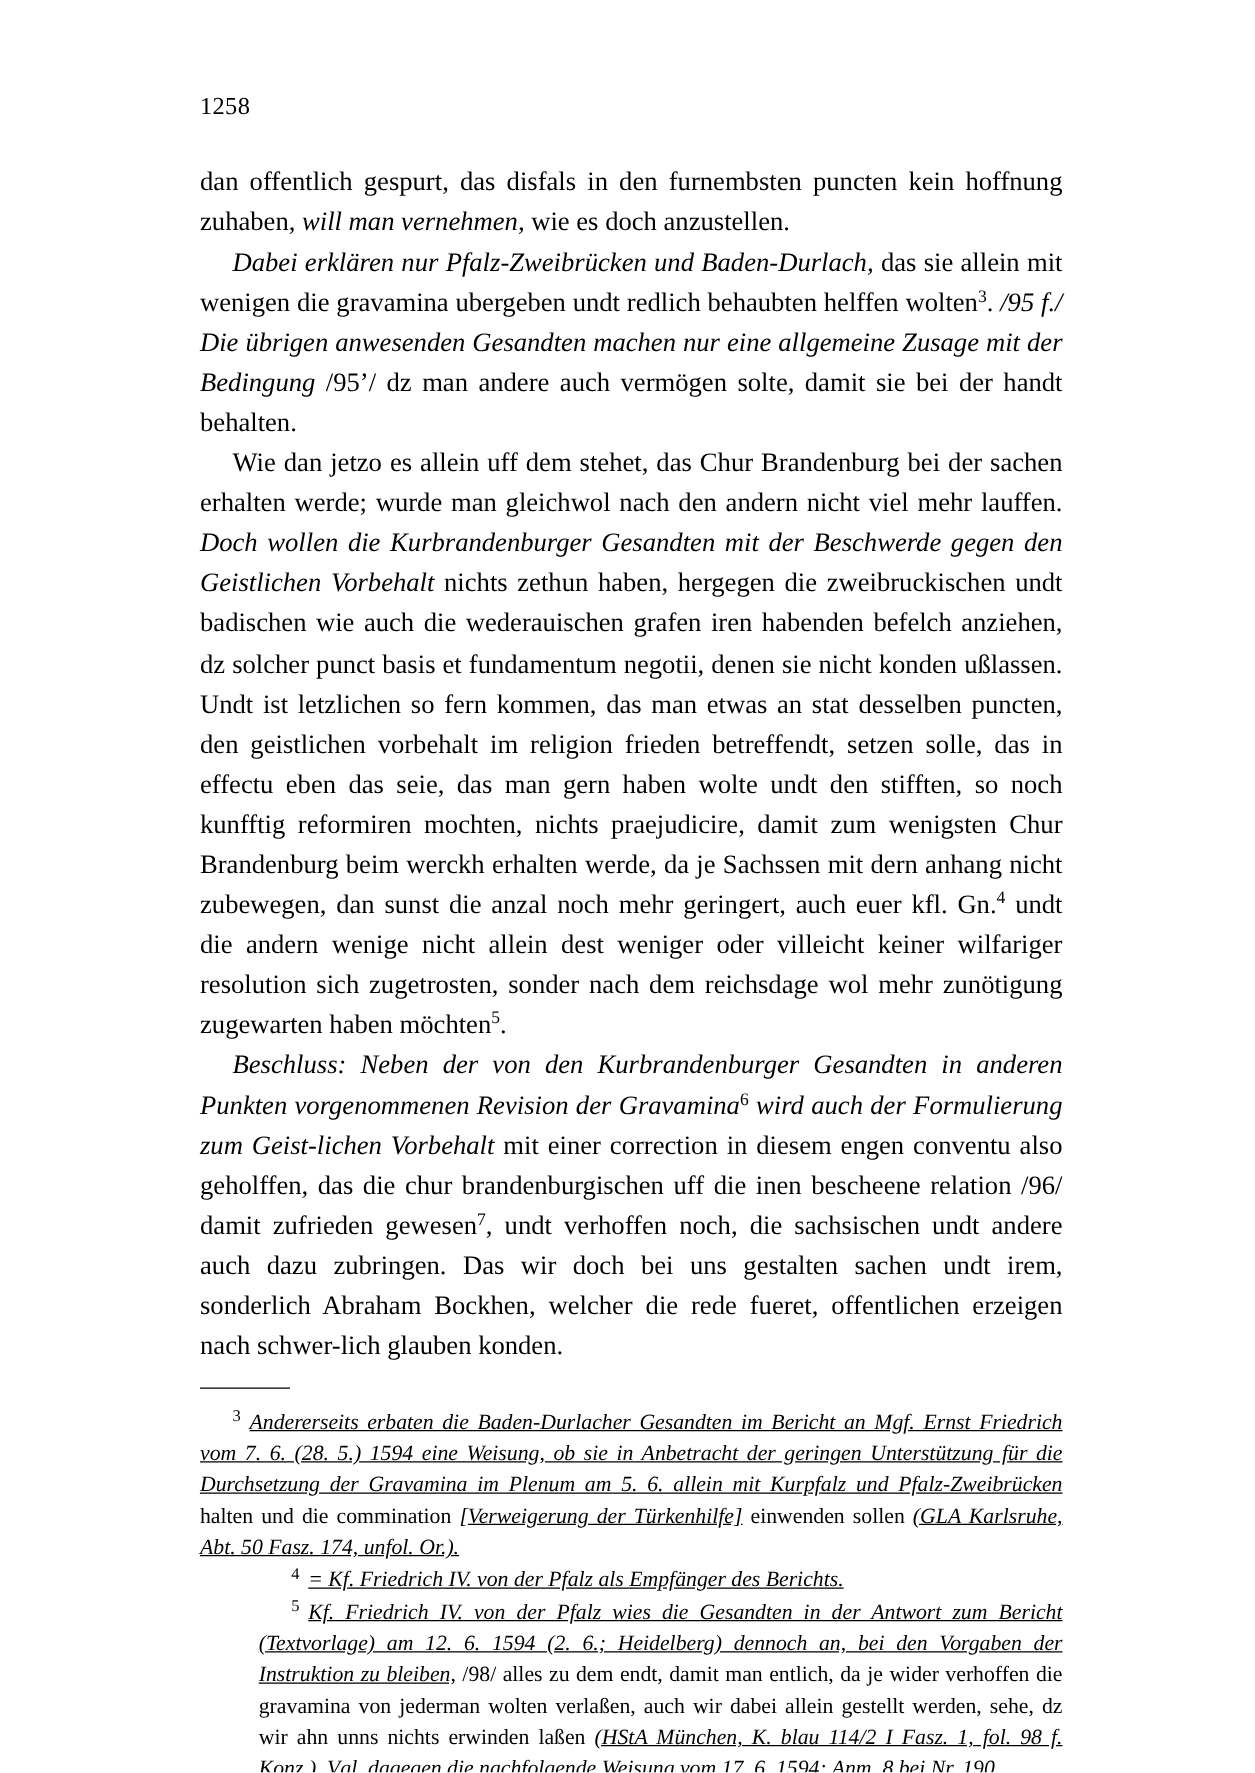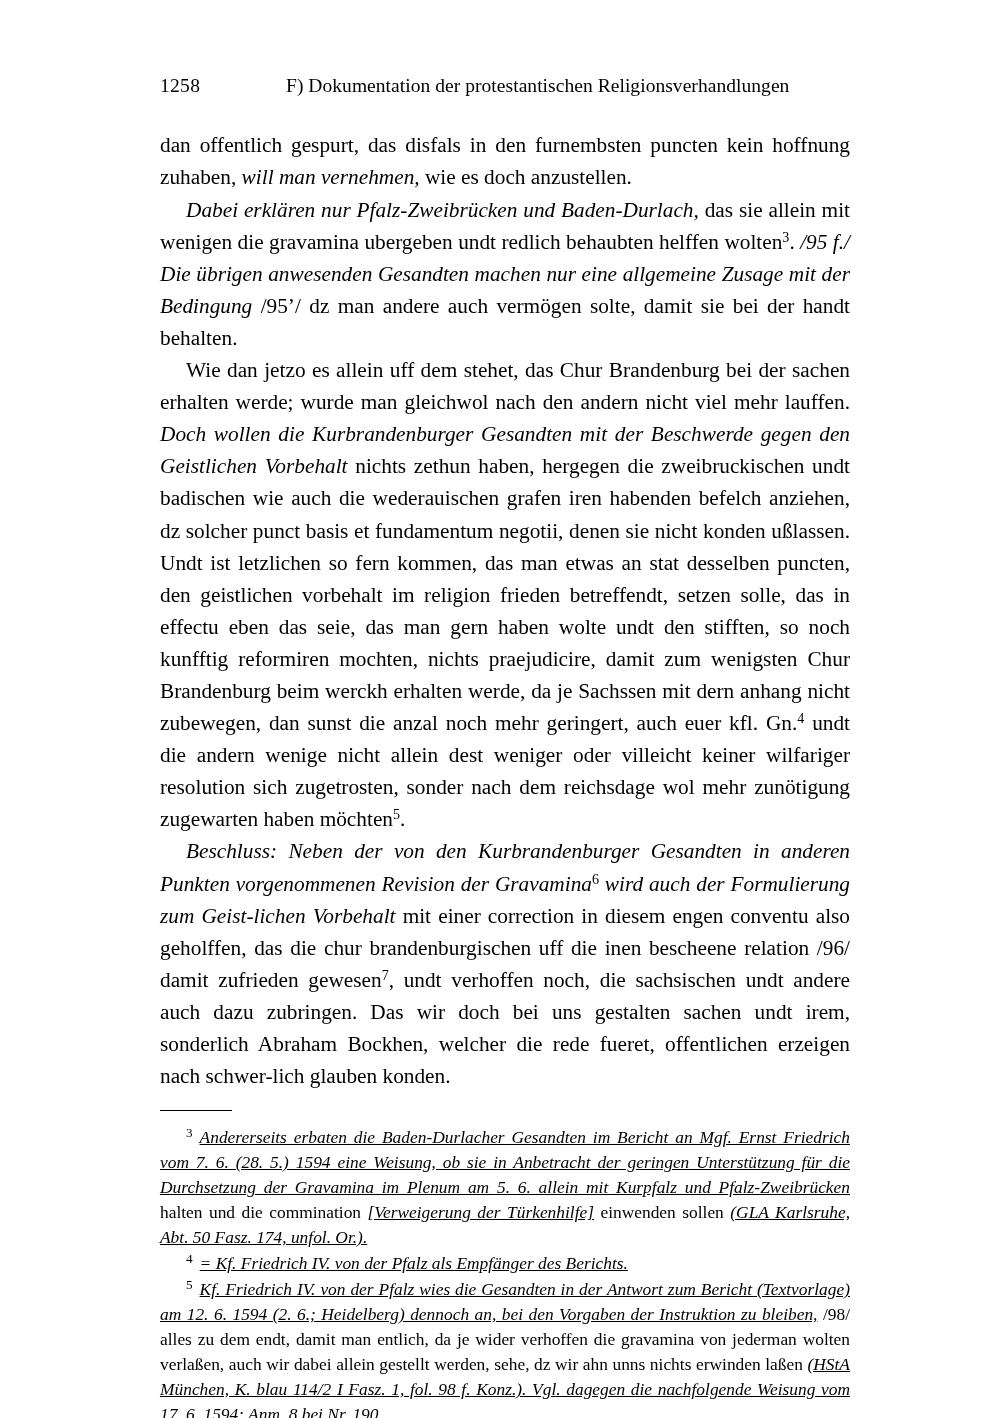--- a/index.html
+++ b/index.html
@@ -82,40 +82,40 @@
     line-height: 25.0px;
     text-align: justify;
     text-justify: inter-word;
   }
   .footnotes .fn {
     margin: 0 0 0 0;
     text-indent: 26px;
   }
   .footnotes .fn + .fn {
     margin-top: 1px;
+    margin-left: 47px;
   }
   .footnotes .fn-num {
     font-size: 0.76em;
     vertical-align: 0.50em;
     line-height: 0;
     font-style: normal;
     padding-right: 7px;
   }
   .fn-it { font-style: italic; text-decoration: underline; }
   .fn-ro { font-style: normal; }
 </style>
 </head>
 <body>
 
 <div class="page">
   <div class="content">
 
     <div class="runhead">
       <span class="folio">1258</span>
-      <span class="title">F) Dokumentation der protestantischen Religionsverhandlungen</span>
     </div>
 
     <div class="body-block">
 
       <p><span>dan offentlich gespurt, das disfals in den furnembsten puncten kein hoffnung zuhaben, </span><i>will man vernehmen,</i><span> wie es doch anzustellen.</span></p>
 
       <p class="indent"><i>Dabei erklären nur Pfalz-Zweibrücken und Baden-Durlach,</i><span> das sie allein mit wenigen die gravamina ubergeben undt redlich behaubten helffen wolten</span><sup>3</sup><span>. </span><i>/95 f./ Die übrigen anwesenden Gesandten machen nur eine allgemeine Zusage mit der Bedingung</i><span> /95’/ dz man andere auch vermögen solte, damit sie bei der handt behalten.</span></p>
 
       <p class="indent"><span>Wie dan jetzo es allein uff dem stehet, das Chur Brandenburg bei der sachen erhalten werde; wurde man gleichwol nach den andern nicht viel mehr lauffen. </span><i>Doch wollen die Kurbrandenburger Gesandten mit der Beschwerde gegen den Geistlichen Vorbehalt</i><span> nichts zethun haben, hergegen die zweibruckischen undt badischen wie auch die wederauischen grafen iren habenden befelch anziehen, dz solcher punct basis et fundamentum negotii, denen sie nicht konden ußlassen. Undt ist letzlichen so fern kommen, das man etwas an stat desselben puncten, den geistlichen vorbehalt im religion frieden betreffendt, setzen solle, das in effectu eben das seie, das man gern haben wolte undt den stifften, so noch kunfftig reformiren mochten, nichts praejudicire, damit zum wenigsten Chur Brandenburg beim werckh erhalten werde, da je Sachssen mit dern anhang nicht zubewegen, dan sunst die anzal noch mehr geringert, auch euer kfl. Gn.</span><sup>4</sup><span> undt die andern wenige nicht allein dest weniger oder villeicht keiner wilfariger resolution sich zugetrosten, sonder nach dem reichsdage wol mehr zunötigung zugewarten haben möchten</span><sup>5</sup><span>.</span></p>
 

